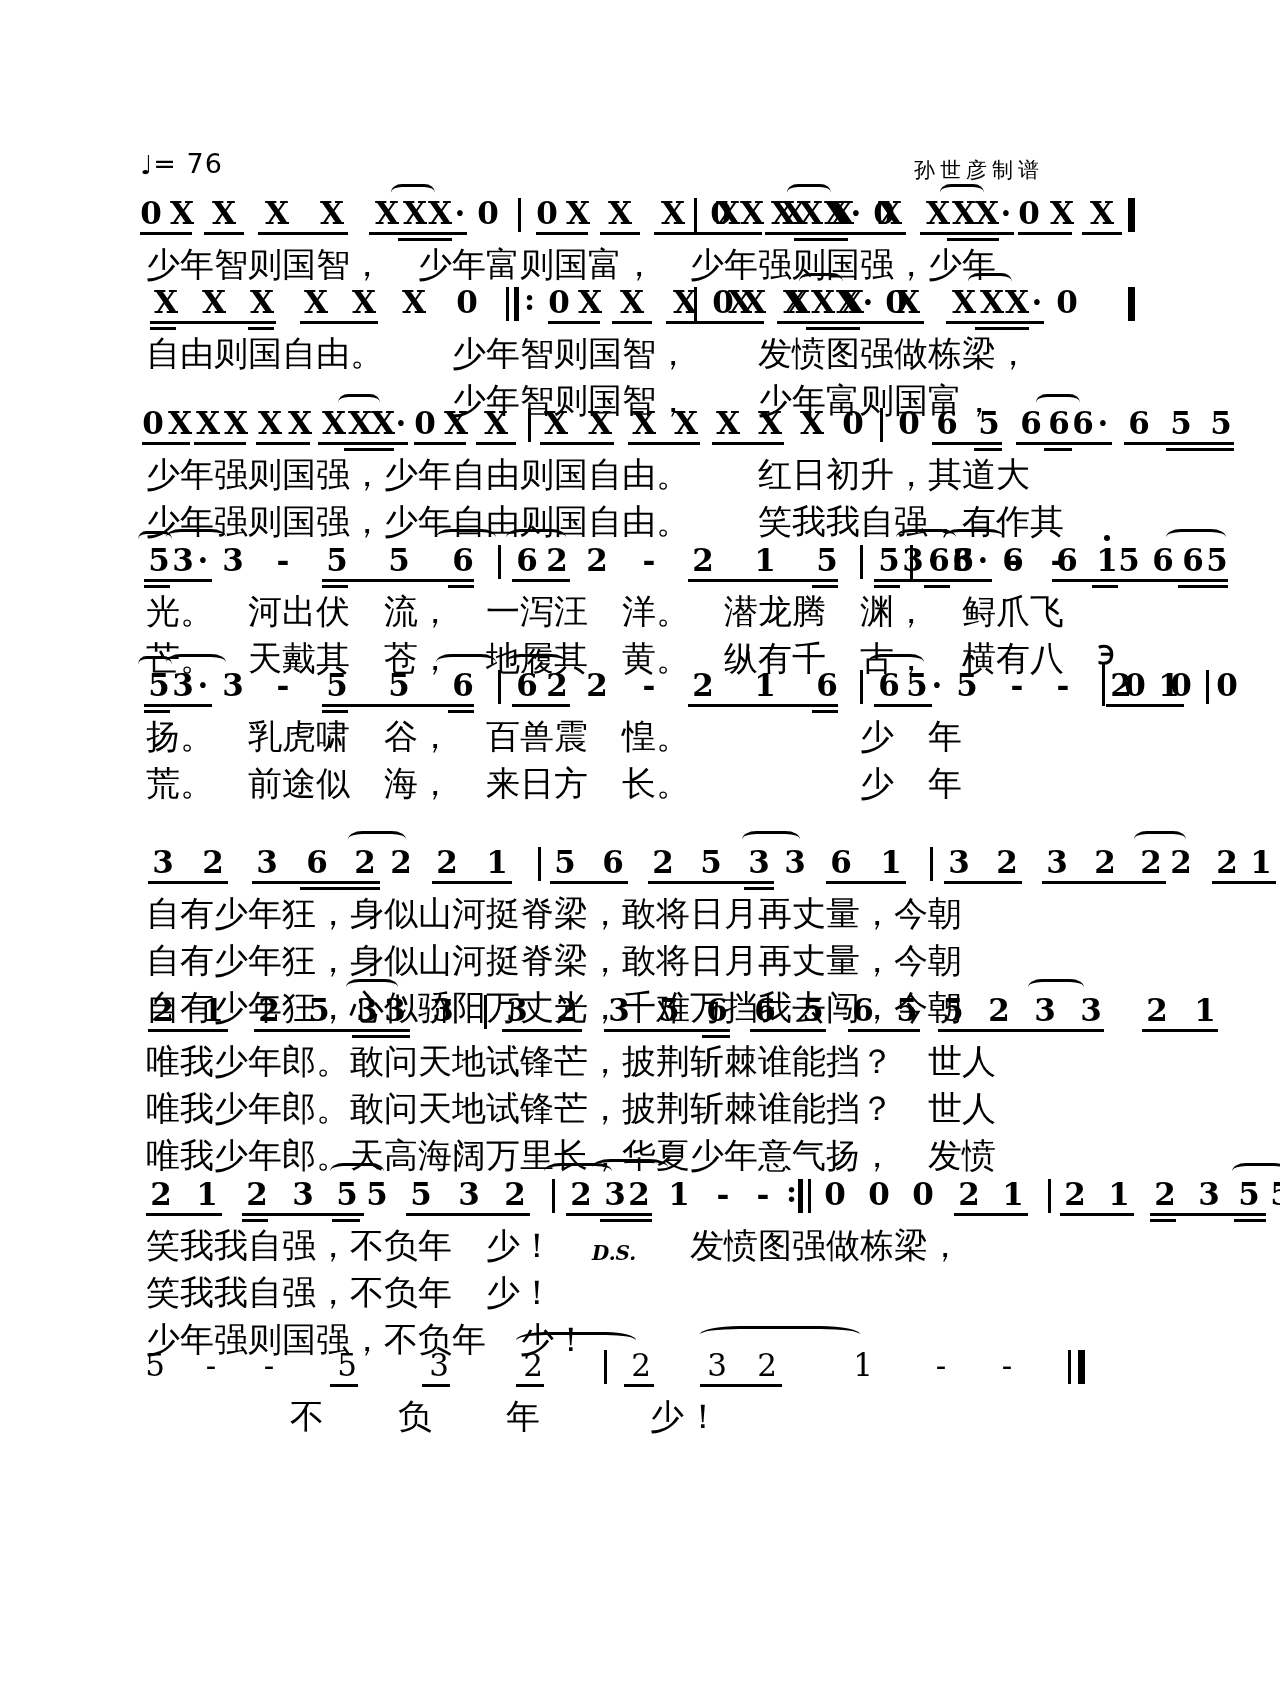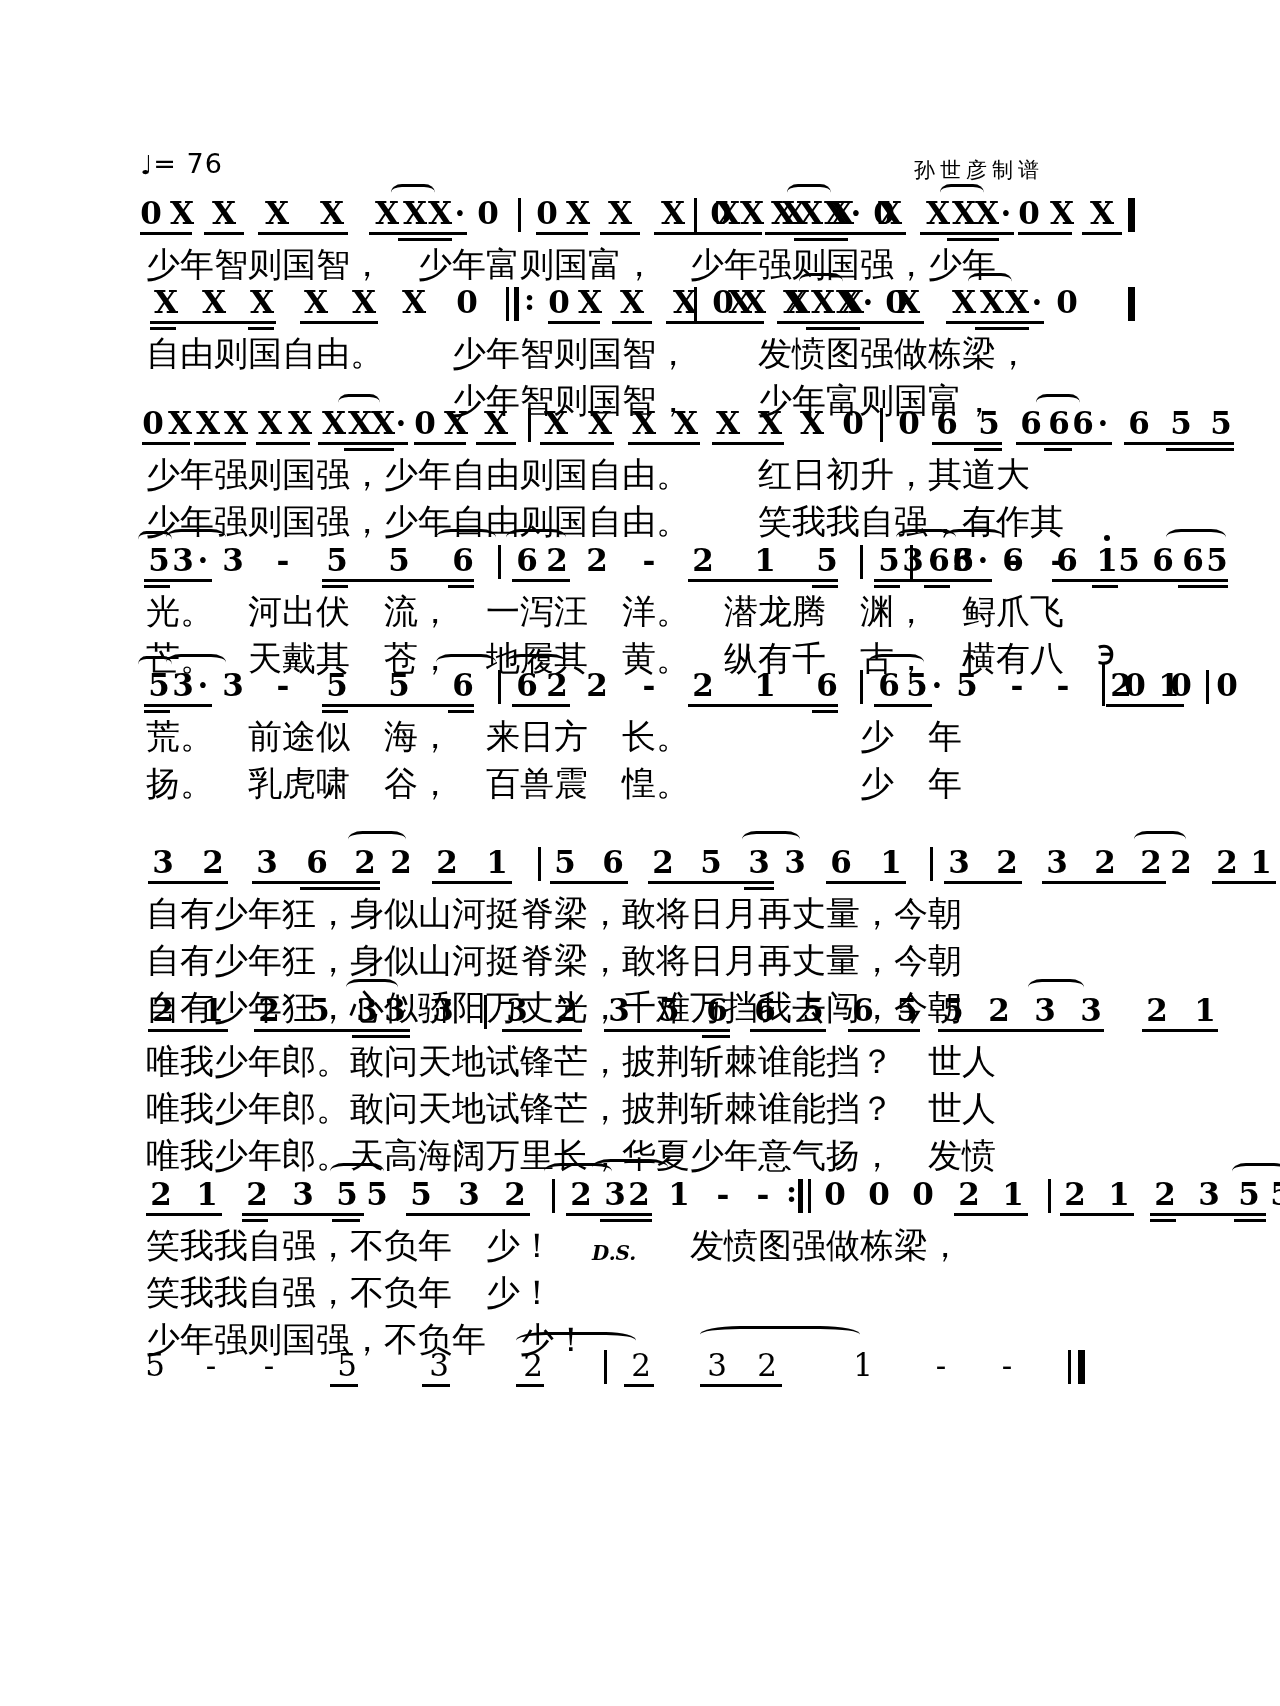--- a/index.html
+++ b/index.html
@@ -673,24 +673,24 @@
           <span class="ch">0</span>
         </span>
       <span class="tok" style="left:1030px;width:22px">
           <span class="ch">0</span>
         </span>
       <span class="tok" style="left:1076px;width:22px">
           <span class="ch">0</span>
         </span>
     </div>
     <div class="lyricrow tight">
+      <span class="lyr" style="left:6px">扬。　乳虎啸　谷，　百兽震　惶。　　　　　少　年</span>
+    </div>
+    <div class="lyricrow tight">
       <span class="lyr" style="left:6px">荒。　前途似　海，　来日方　长。　　　　　少　年</span>
-    </div>
-    <div class="lyricrow tight">
-      <span class="lyr" style="left:6px">扬。　乳虎啸　谷，　百兽震　惶。　　　　　少　年</span>
     </div>
   </div>
 
   <div class="system" style="top:668px;left:1110px;width:160px">
     <div class="noterow">
       <span class="tok" style="left:0px;width:22px">
           <span class="ch">2</span>
         </span>
       <span class="tok" style="left:48px;width:22px">
           <span class="ch">1</span>
@@ -1052,15 +1052,18 @@
         </span>
       <span class="tok" style="left:790px;width:22px">
           <span class="ch">-</span>
         </span>
       <span class="tok" style="left:856px;width:22px">
           <span class="ch">-</span>
         </span>
       <div class="bar" style="left:928px"></div>
       <div class="bar thick" style="left:938px"></div>
     </div>
+    <div class="lyricrow">
+      <span class="lyr" style="left:6px;letter-spacing:2px">　　　　不　　负　　年　　　少！</span>
+    </div>
   </div>
 
 </div>
 
 </body></html>

